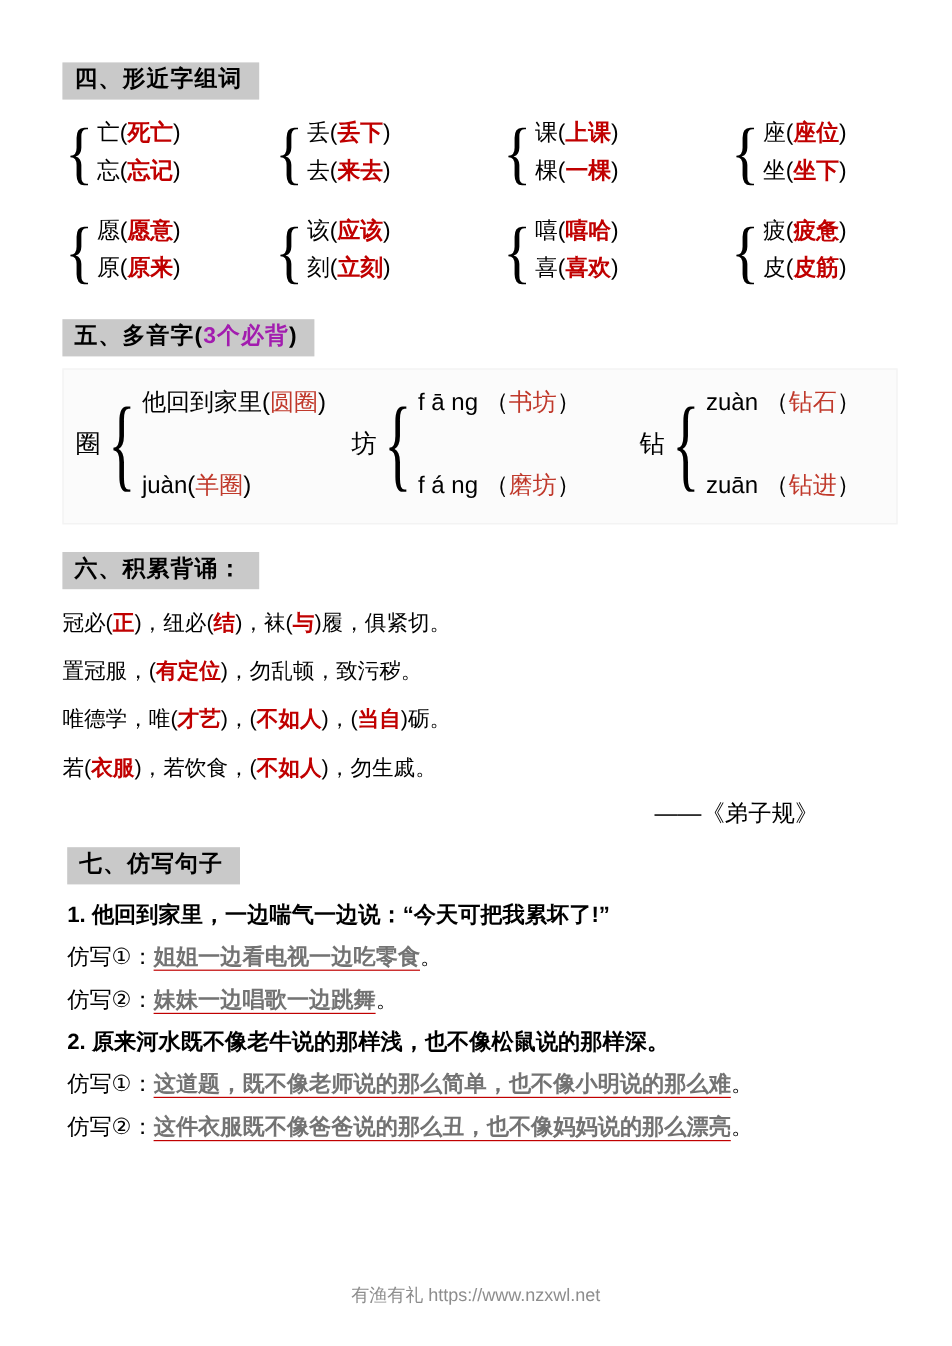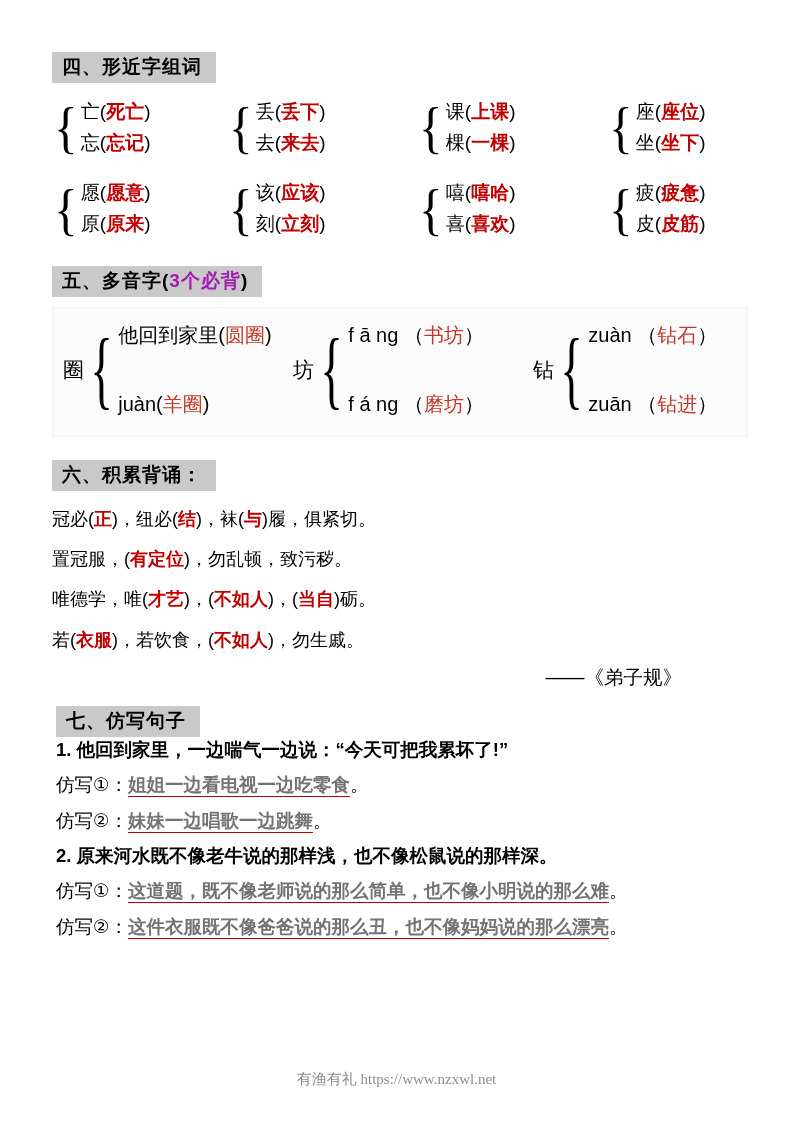--- a/index.html
+++ b/index.html
@@ -133,21 +133,21 @@
   }
   .s6-src {
     margin-top: 8px;
     text-align: right;
     padding-right: 70px;
     font-size: 19.5px;
   }
 
   
   #sec7 { position: absolute; left: 56px; top: 706px; width: 700px; }
-  .s7-body { margin-top: 0; }
+  .s7-body { margin-top: 12px; }
   .q-line {
     font-size: 18.5px;
     font-weight: bold;
     margin: 0 0 9px 0;
     line-height: 1.4;
   }
   .a-line {
     font-size: 18.5px;
     margin: 0 0 9px 0;
     line-height: 1.45;
@@ -163,21 +163,21 @@
 
   
   .watermark {
     position: absolute;
     left: 0;
     top: 1070px;
     width: 793px;
     text-align: center;
     font-size: 15px;
     color: #8d8d8d;
-    font-family: Liberation Serif, serif;
+    font-family: Liberation Sans, sans-serif;
   }
 </style>
 </head>
 <body>
 
 <div class="page">
 
   <div id="sec4">
     <div class="sec-head">四、形近字组词</div>
     <div class="s4-grid">

